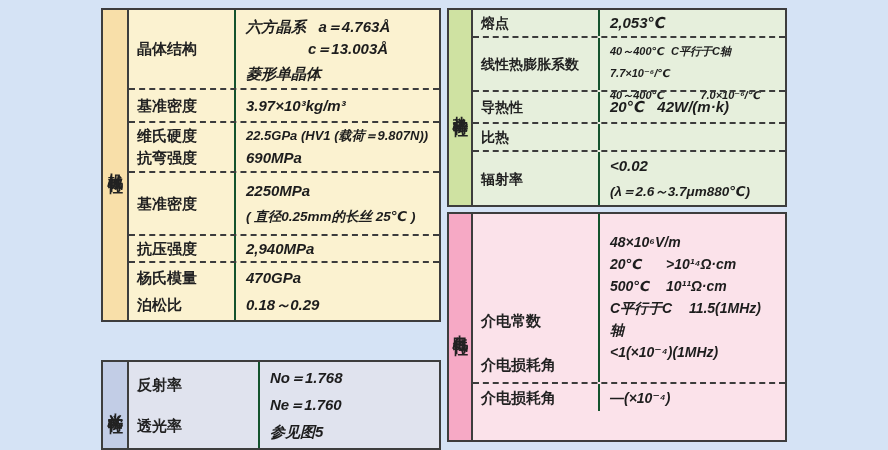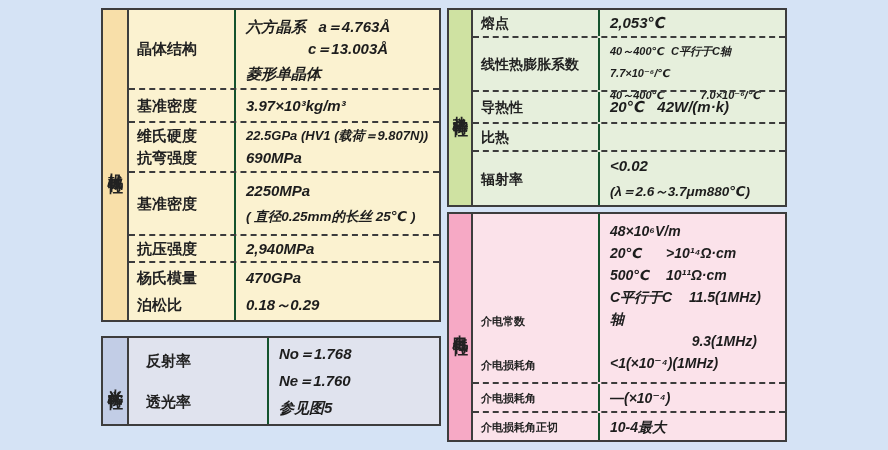--- a/index.html
+++ b/index.html
@@ -28,31 +28,31 @@
   .pair{display:flex;align-items:baseline;}
   .pair .p1{flex:0 0 56px;}
   .pair.between{justify-content:space-between;padding-right:14px;gap:12px;}
   .right{text-align:right;padding-right:18px;}
 
   
   #tbl-mech{left:101px;top:8px;width:340px;height:314px;background:#fbf2d0;}
   #tbl-mech .strip{width:26px;background:#f8dfa9;}
   #tbl-mech .lbl{width:107px;}
   
-  #tbl-opt{left:101px;top:336px;width:340px;height:90px;background:#e0e3ee;gap:9px;}
+  #tbl-opt{left:101px;top:360px;width:340px;height:90px;background:#e0e3ee;}
   #tbl-opt .strip{width:26px;background:#c2cde6;}
   #tbl-opt .lbl{width:131px;}
   
   #tbl-thermal{left:447px;top:8px;width:340px;height:199px;background:#e6efdc;}
   #tbl-thermal .strip{width:24px;background:#cfe2a2;}
   #tbl-thermal .lbl{width:127px;font-size:14px;}
   
   #tbl-elec{left:447px;top:212px;width:340px;height:230px;background:#fbe2ea;}
   #tbl-elec .strip{width:24px;background:#f6a9c5;}
-  #tbl-elec .lbl{width:127px;font-size:11px;}
+  #tbl-elec .lbl{width:127px;font-size:15px;}
   #tbl-elec .val{font-size:14px;}
   #elec-big-lbl{justify-content:flex-end;padding-bottom:6px;}
   #elec-big-lbl .line:first-child{margin-bottom:22px;}
   #elec-big-val{padding-top:6px;padding-bottom:8px;}
 </style>
 </head>
 <body>
 
 <div id="canvas">
 
@@ -211,39 +211,30 @@
             <span>&gt;10¹⁴Ω·cm</span>
           </div>
           <div class="line pair">
             <span class="p1">500℃</span>
             <span>10¹¹Ω·cm</span>
           </div>
           <div class="line pair between">
             <span>C平行于C轴</span>
             <span>11.5(1MHz)</span>
           </div>
-          <div class="line right">9.3(1MHz)</div>
           <div class="line">&lt;1(×10⁻⁴)(1MHz)</div>
         </div>
       </div>
 
       <div class="row" style="height:29px">
         <div class="lbl">
           <div class="line">介电损耗角</div>
         </div>
         <div class="val">
           <div class="line">—(×10⁻⁴)</div>
         </div>
       </div>
 
-      <div class="row grow">
-        <div class="lbl">
-          <div class="line">介电损耗角正切</div>
-        </div>
-        <div class="val">
-          <div class="line">10-4最大</div>
-        </div>
-      </div>
 
     </div>
   </div>
 
 </div>
 
 </body></html>

